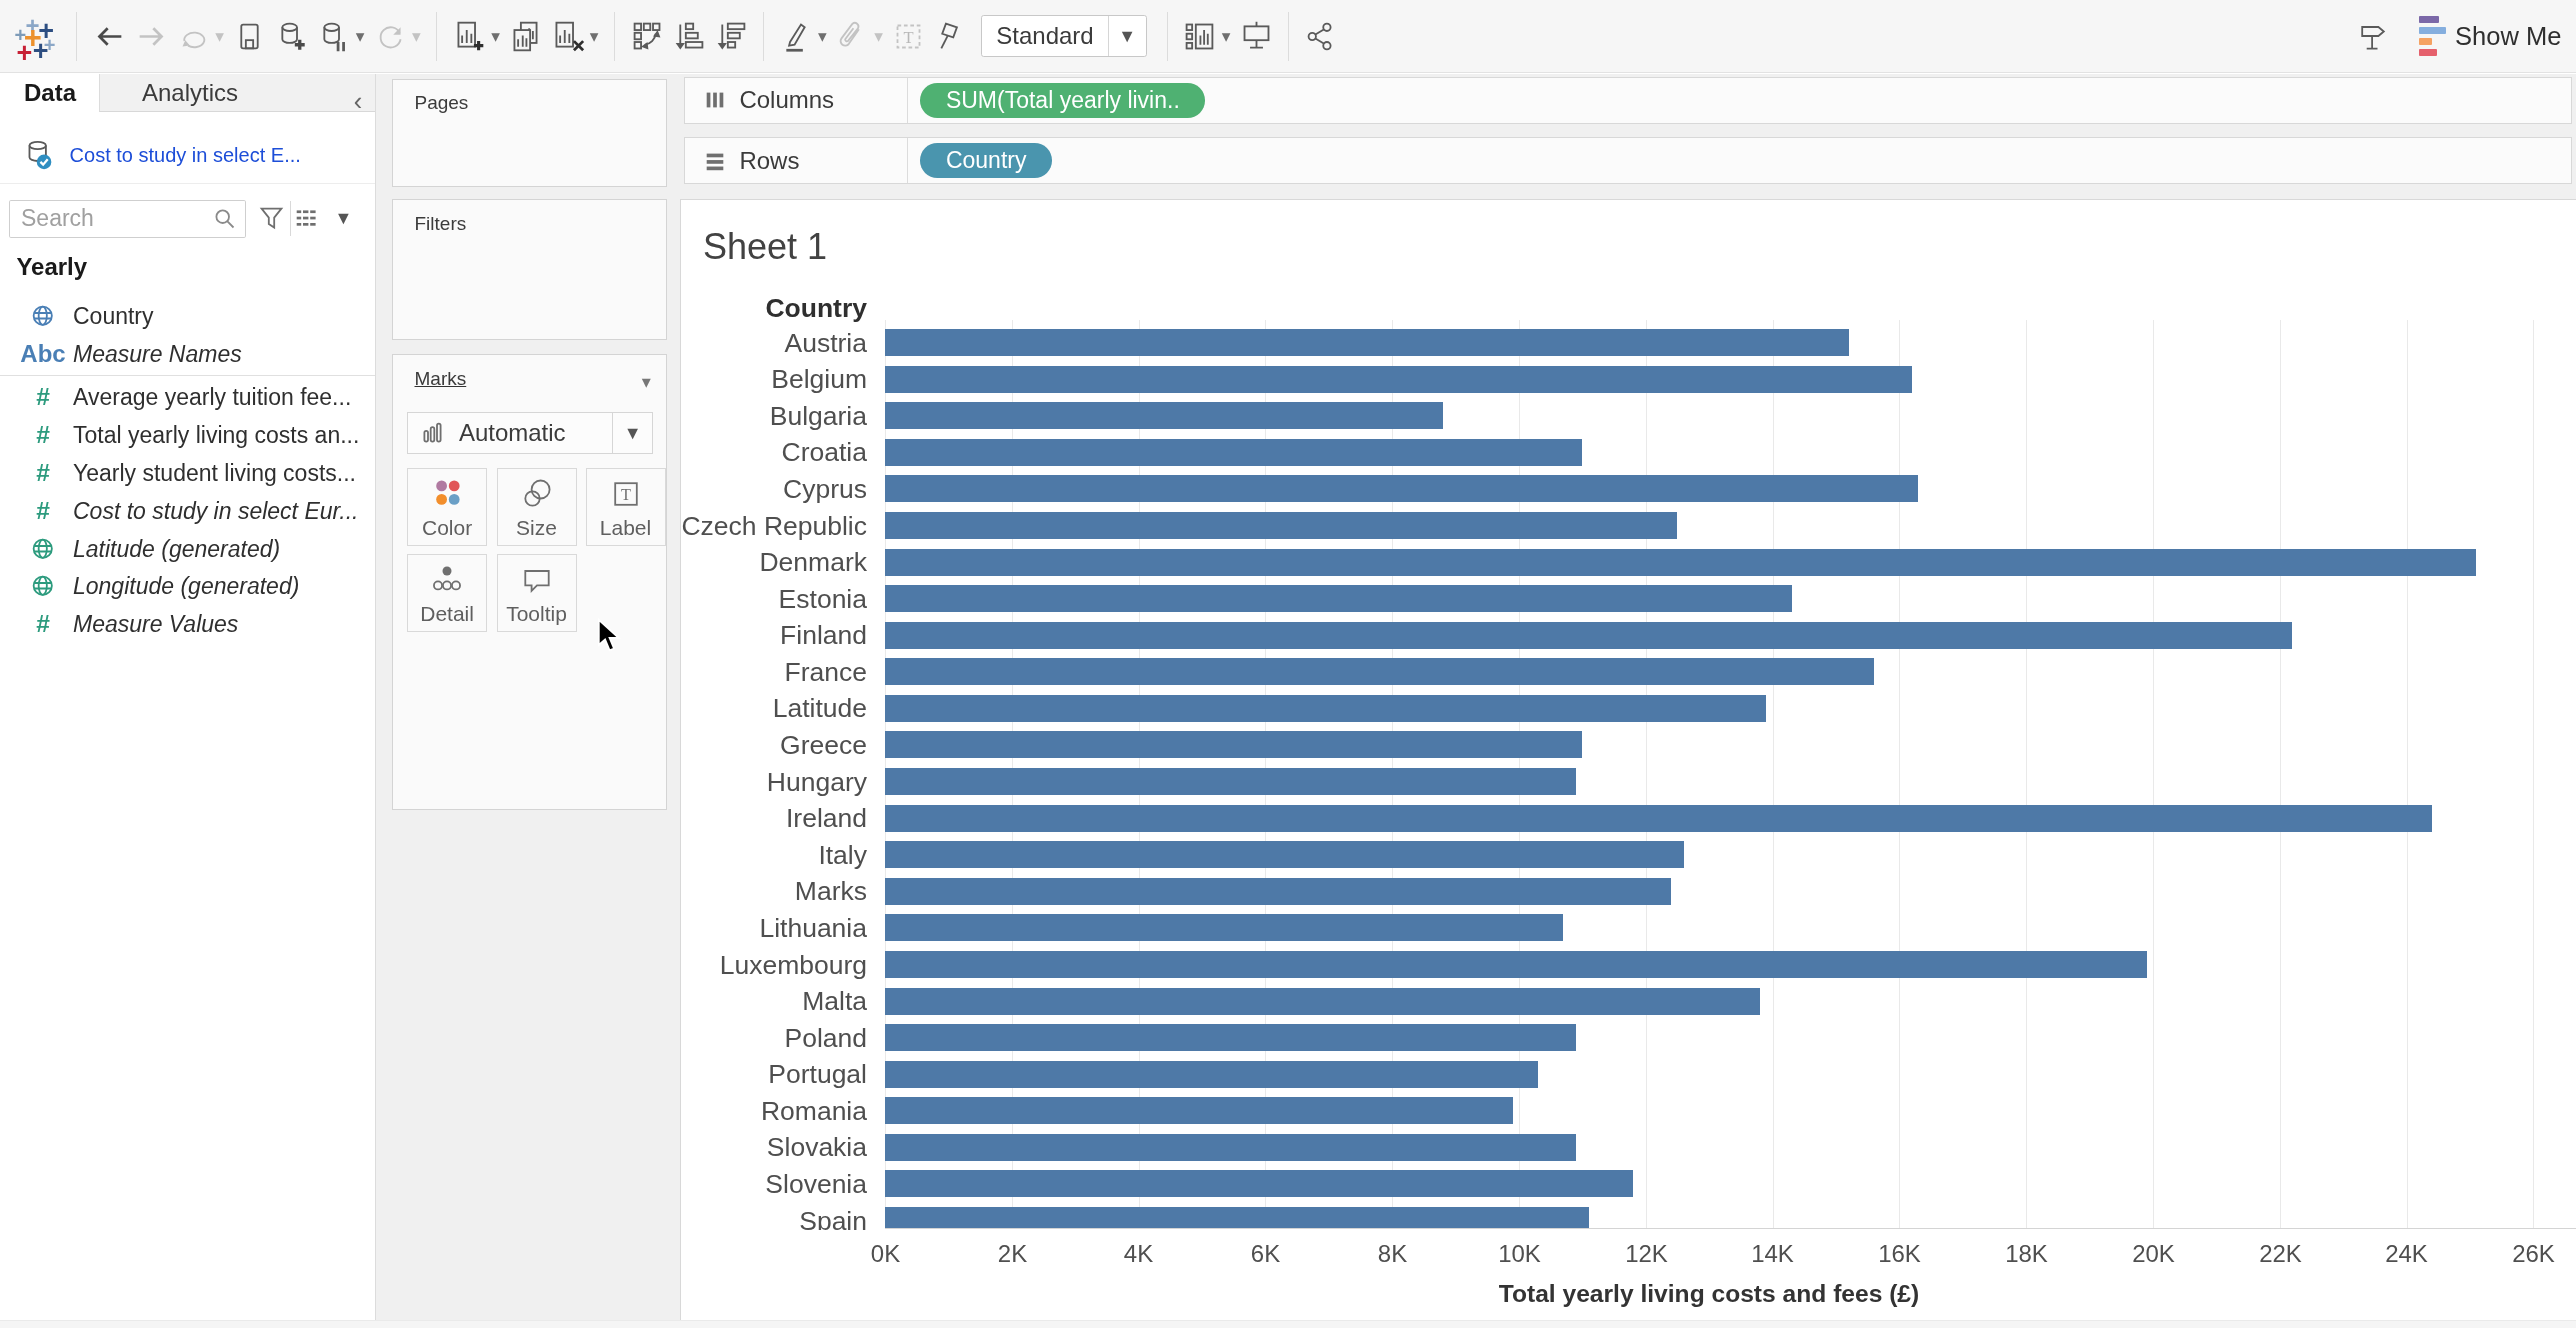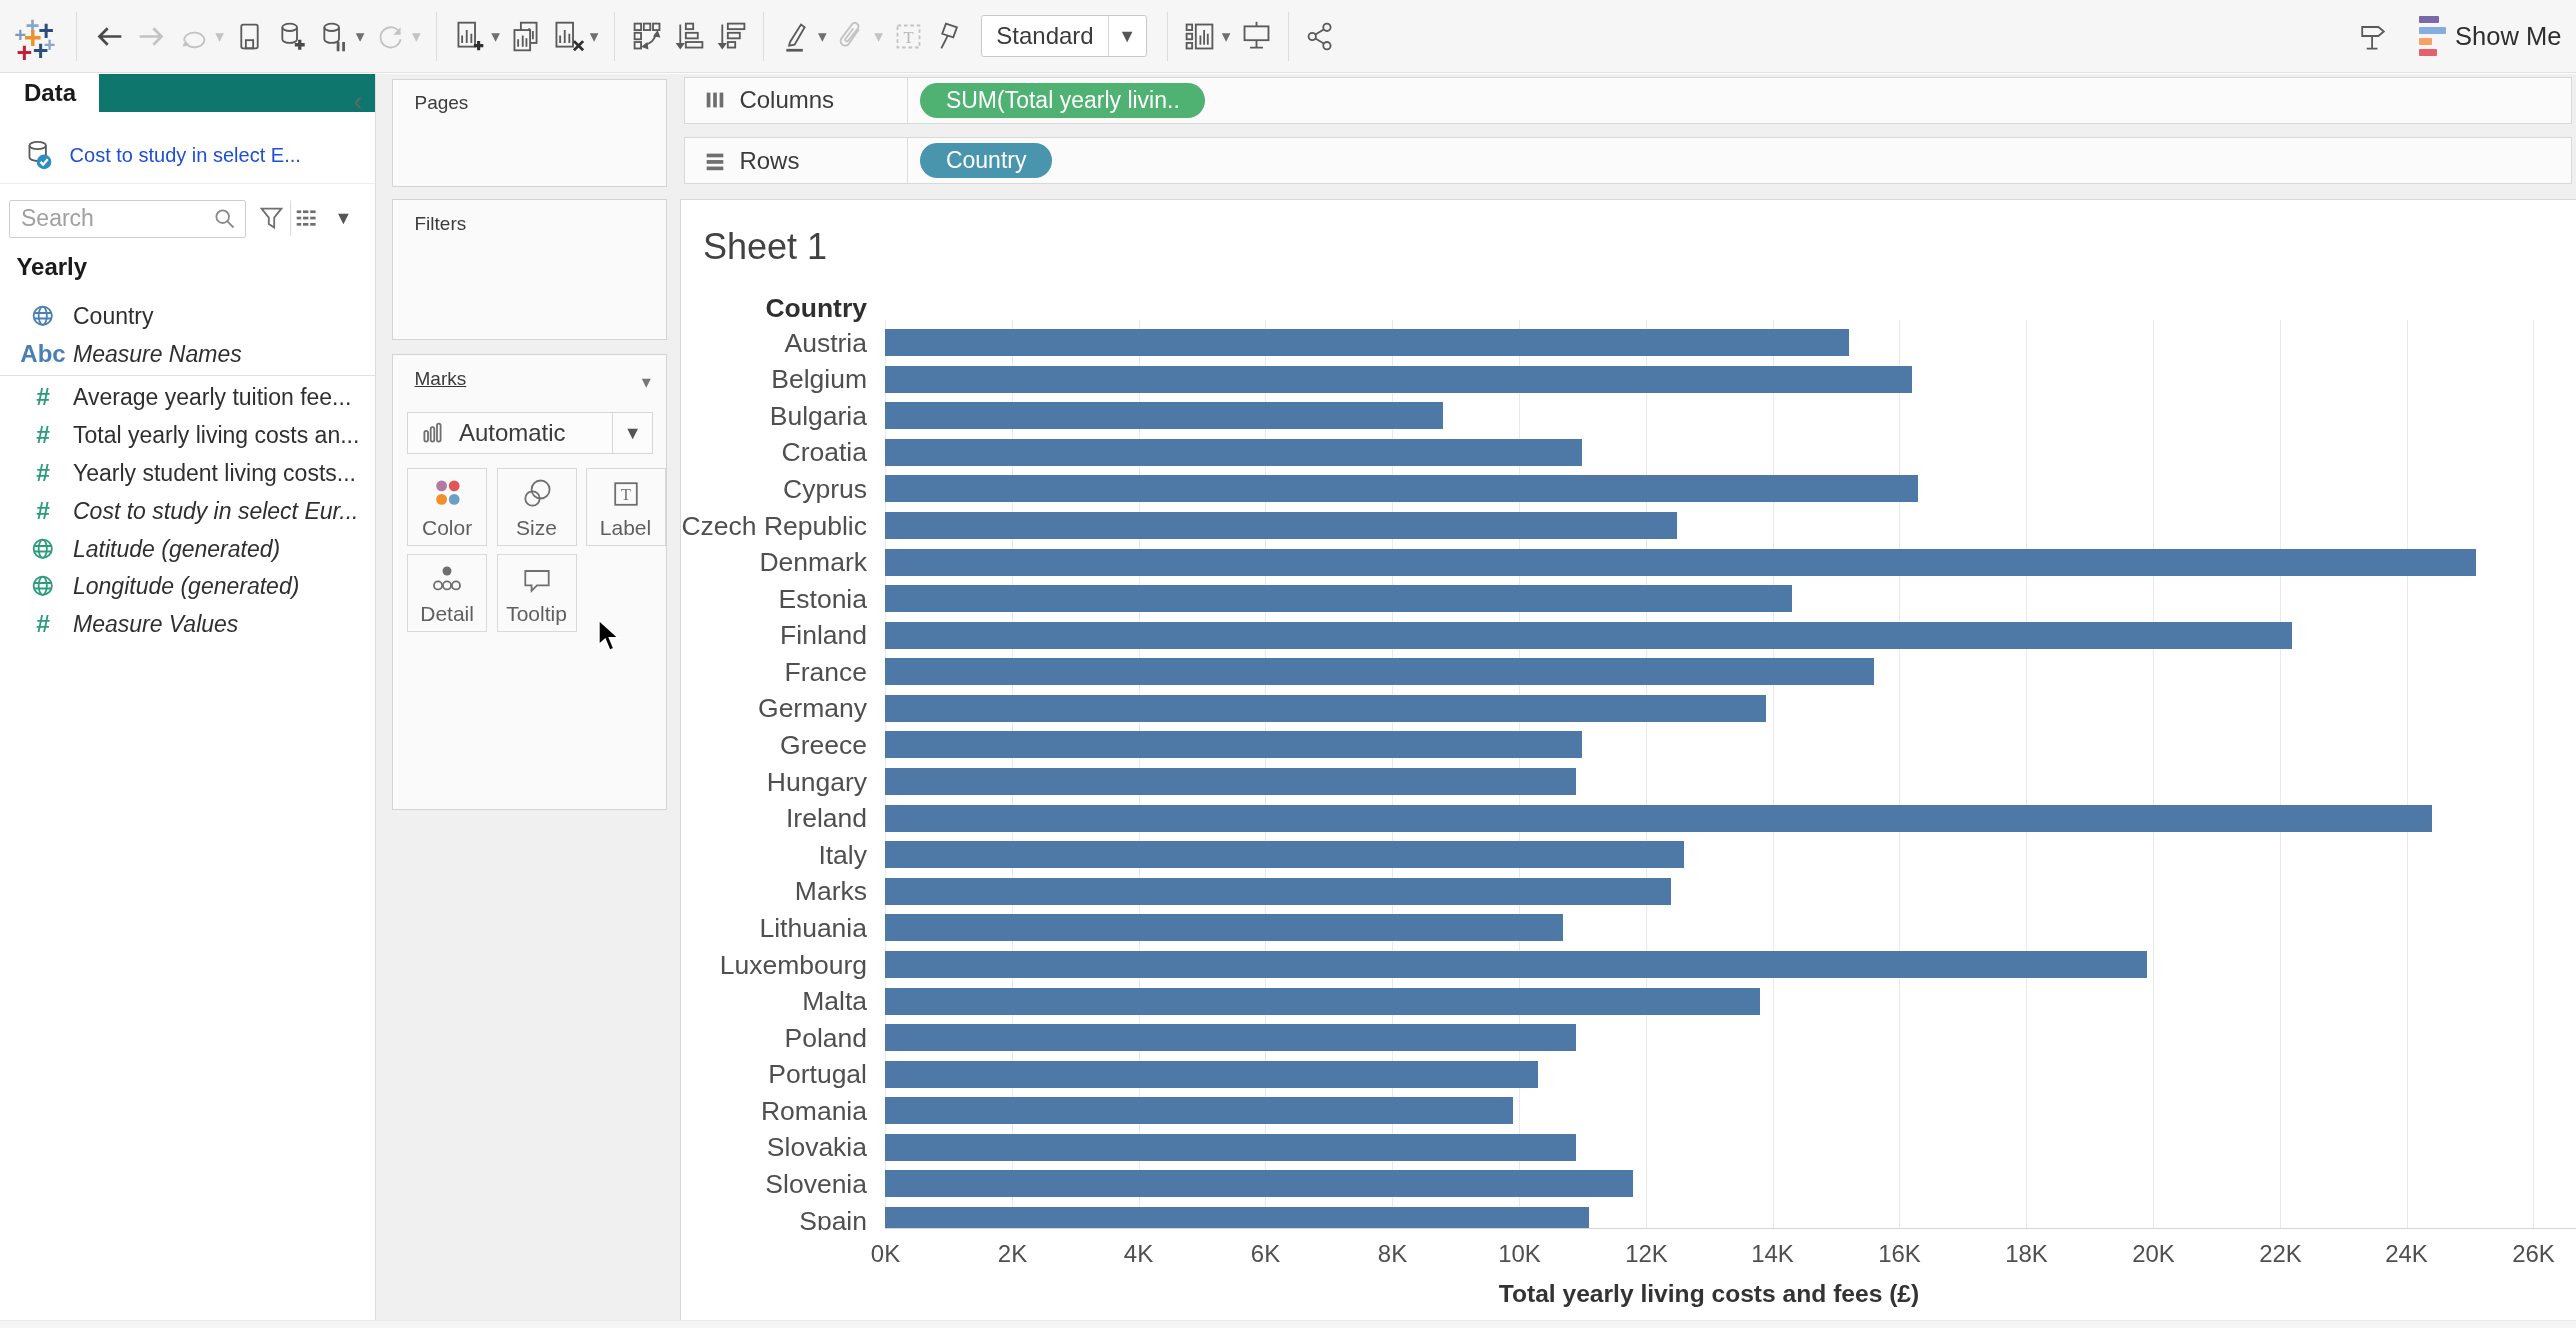--- a/index.html
+++ b/index.html
@@ -288,20 +288,21 @@
         <div style="width:12.8px;background:#f5a262"></div>
         <div style="width:18px;background:#e5606c"></div>
       </div>
       <span id="showme-label">Show Me</span>
     </div>
   </div>
 
   <div id="data-pane">
     <div id="pane-tabs">
       <div id="tab-data">Data</div>
+      <div id="tab-analytics">Analytics</div>
     </div>
     <div id="pane-collapse">‹</div>
 
     <div id="data-source-row">
       <svg width="31" height="33" viewBox="0 0 34 36">
           <ellipse class="icon-stroke" cx="15" cy="7" rx="9" ry="4"></ellipse>
           <path class="icon-stroke" d="M6 7 V20 a9 4 0 0 0 18 0 V7"></path>
           <circle cx="22" cy="25" r="8" fill="#2f8ec1"></circle>
           <path d="M18 25 l3 3 5 -6" stroke="#fff" stroke-width="2.5" fill="none"></path>
         </svg>
@@ -523,21 +524,21 @@
           <div class="row-label" style="top: 128px;">Austria</div>
           <div class="row-label" style="top: 164px;">Belgium</div>
           <div class="row-label" style="top: 201px;">Bulgaria</div>
           <div class="row-label" style="top: 237px;">Croatia</div>
           <div class="row-label" style="top: 274px;">Cyprus</div>
           <div class="row-label" style="top: 311px;">Czech Republic</div>
           <div class="row-label" style="top: 347px;">Denmark</div>
           <div class="row-label" style="top: 384px;">Estonia</div>
           <div class="row-label" style="top: 420px;">Finland</div>
           <div class="row-label" style="top: 457px;">France</div>
-          <div class="row-label" style="top: 493px;">Germany</div>
+          <div class="row-label" style="top: 493px;">Latitude</div>
           <div class="row-label" style="top: 530px;">Greece</div>
           <div class="row-label" style="top: 567px;">Hungary</div>
           <div class="row-label" style="top: 603px;">Ireland</div>
           <div class="row-label" style="top: 640px;">Italy</div>
           <div class="row-label" style="top: 676px;">Marks</div>
           <div class="row-label" style="top: 713px;">Lithuania</div>
           <div class="row-label" style="top: 750px;">Luxembourg</div>
           <div class="row-label" style="top: 786px;">Malta</div>
           <div class="row-label" style="top: 823px;">Poland</div>
           <div class="row-label" style="top: 859px;">Portugal</div>

